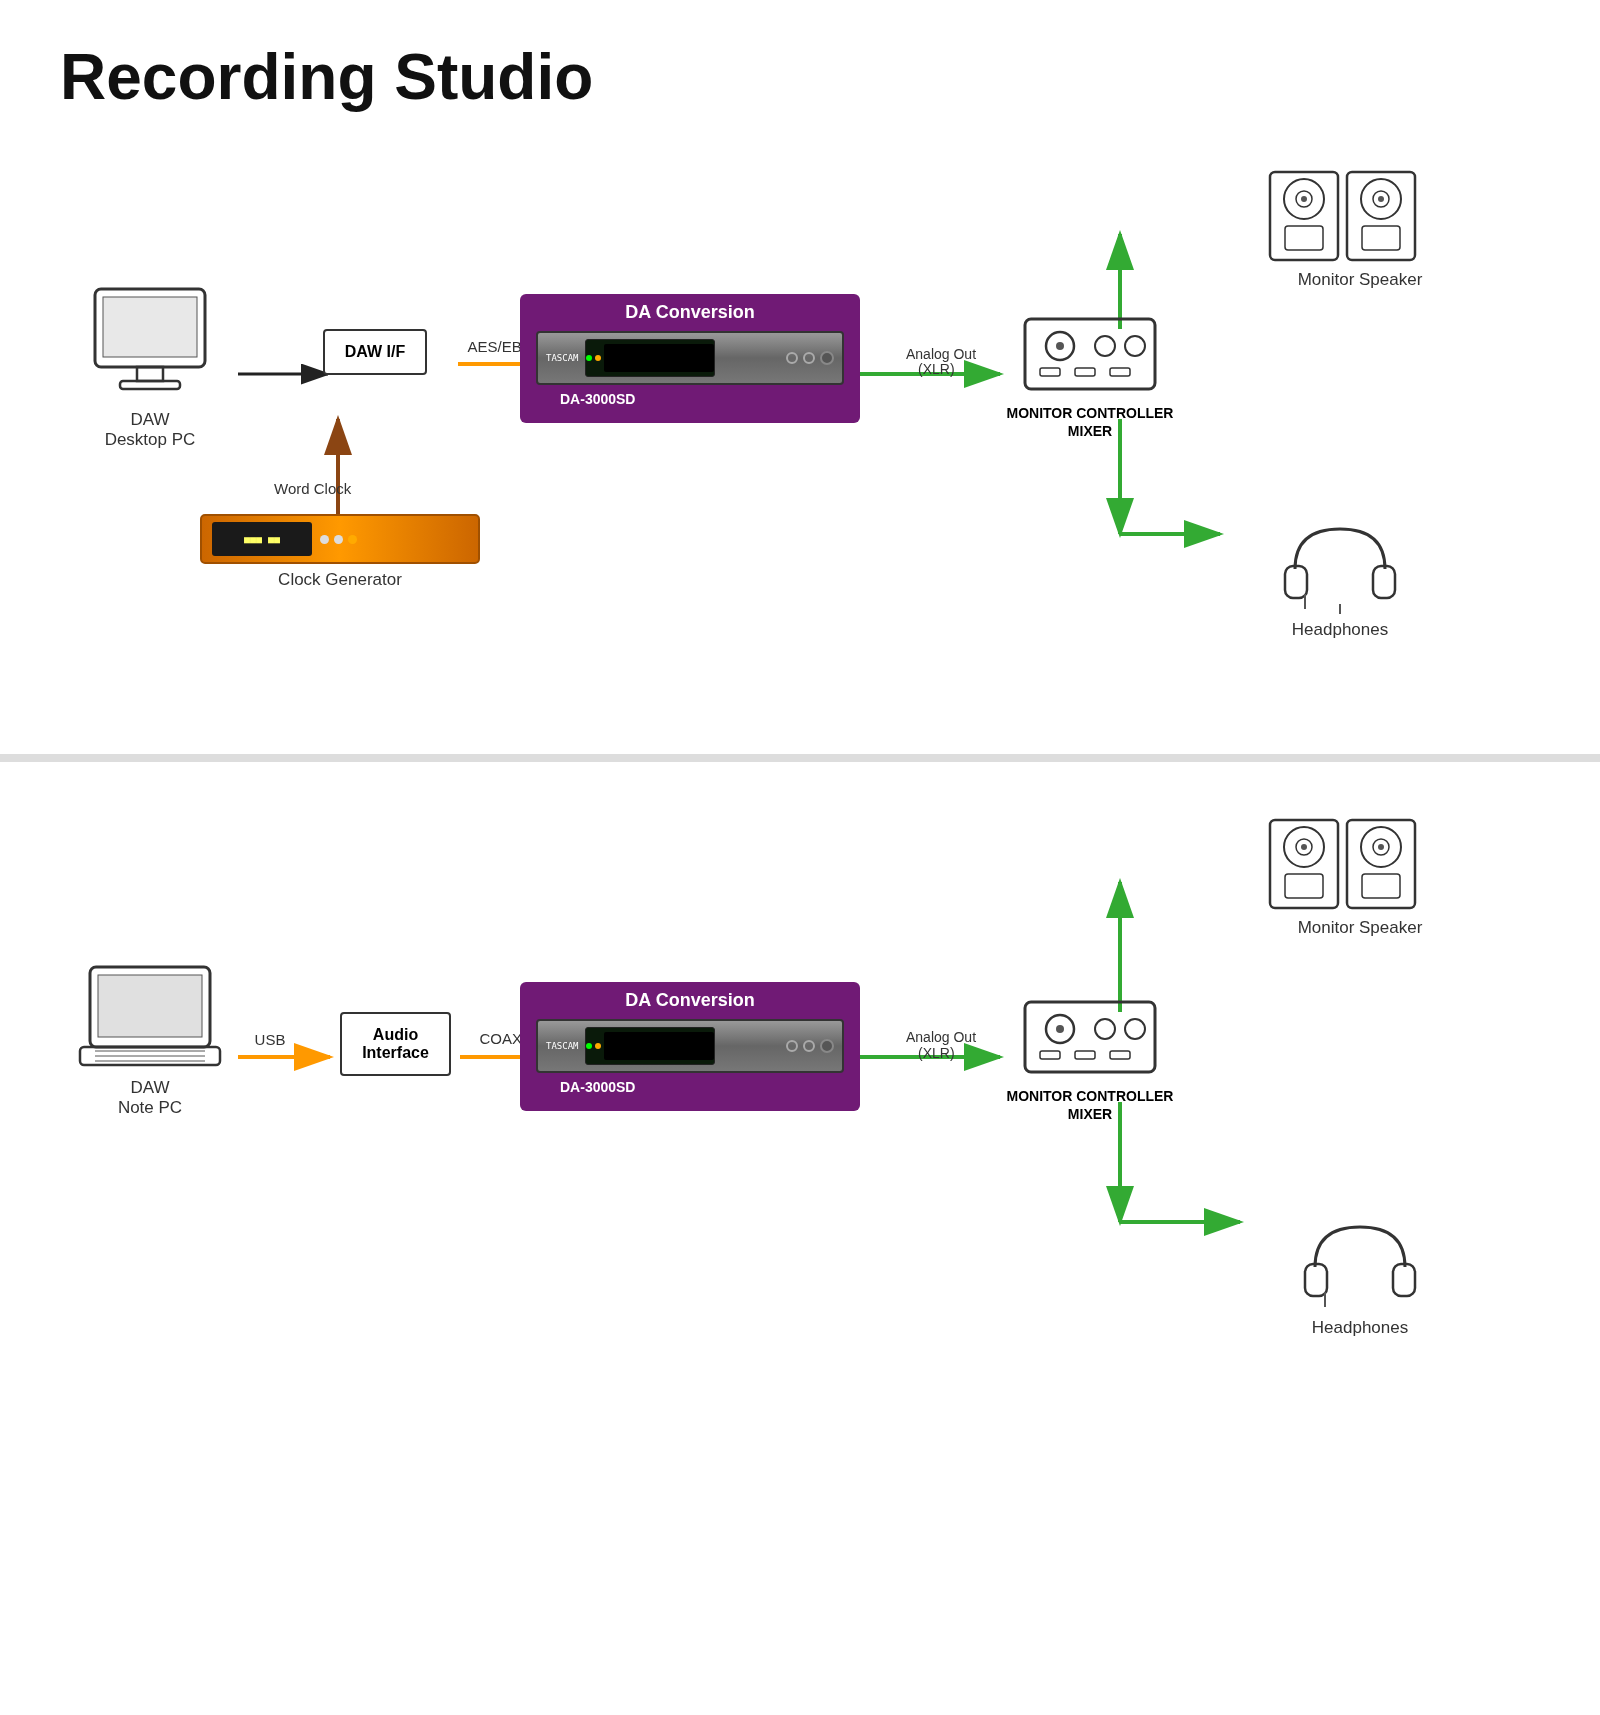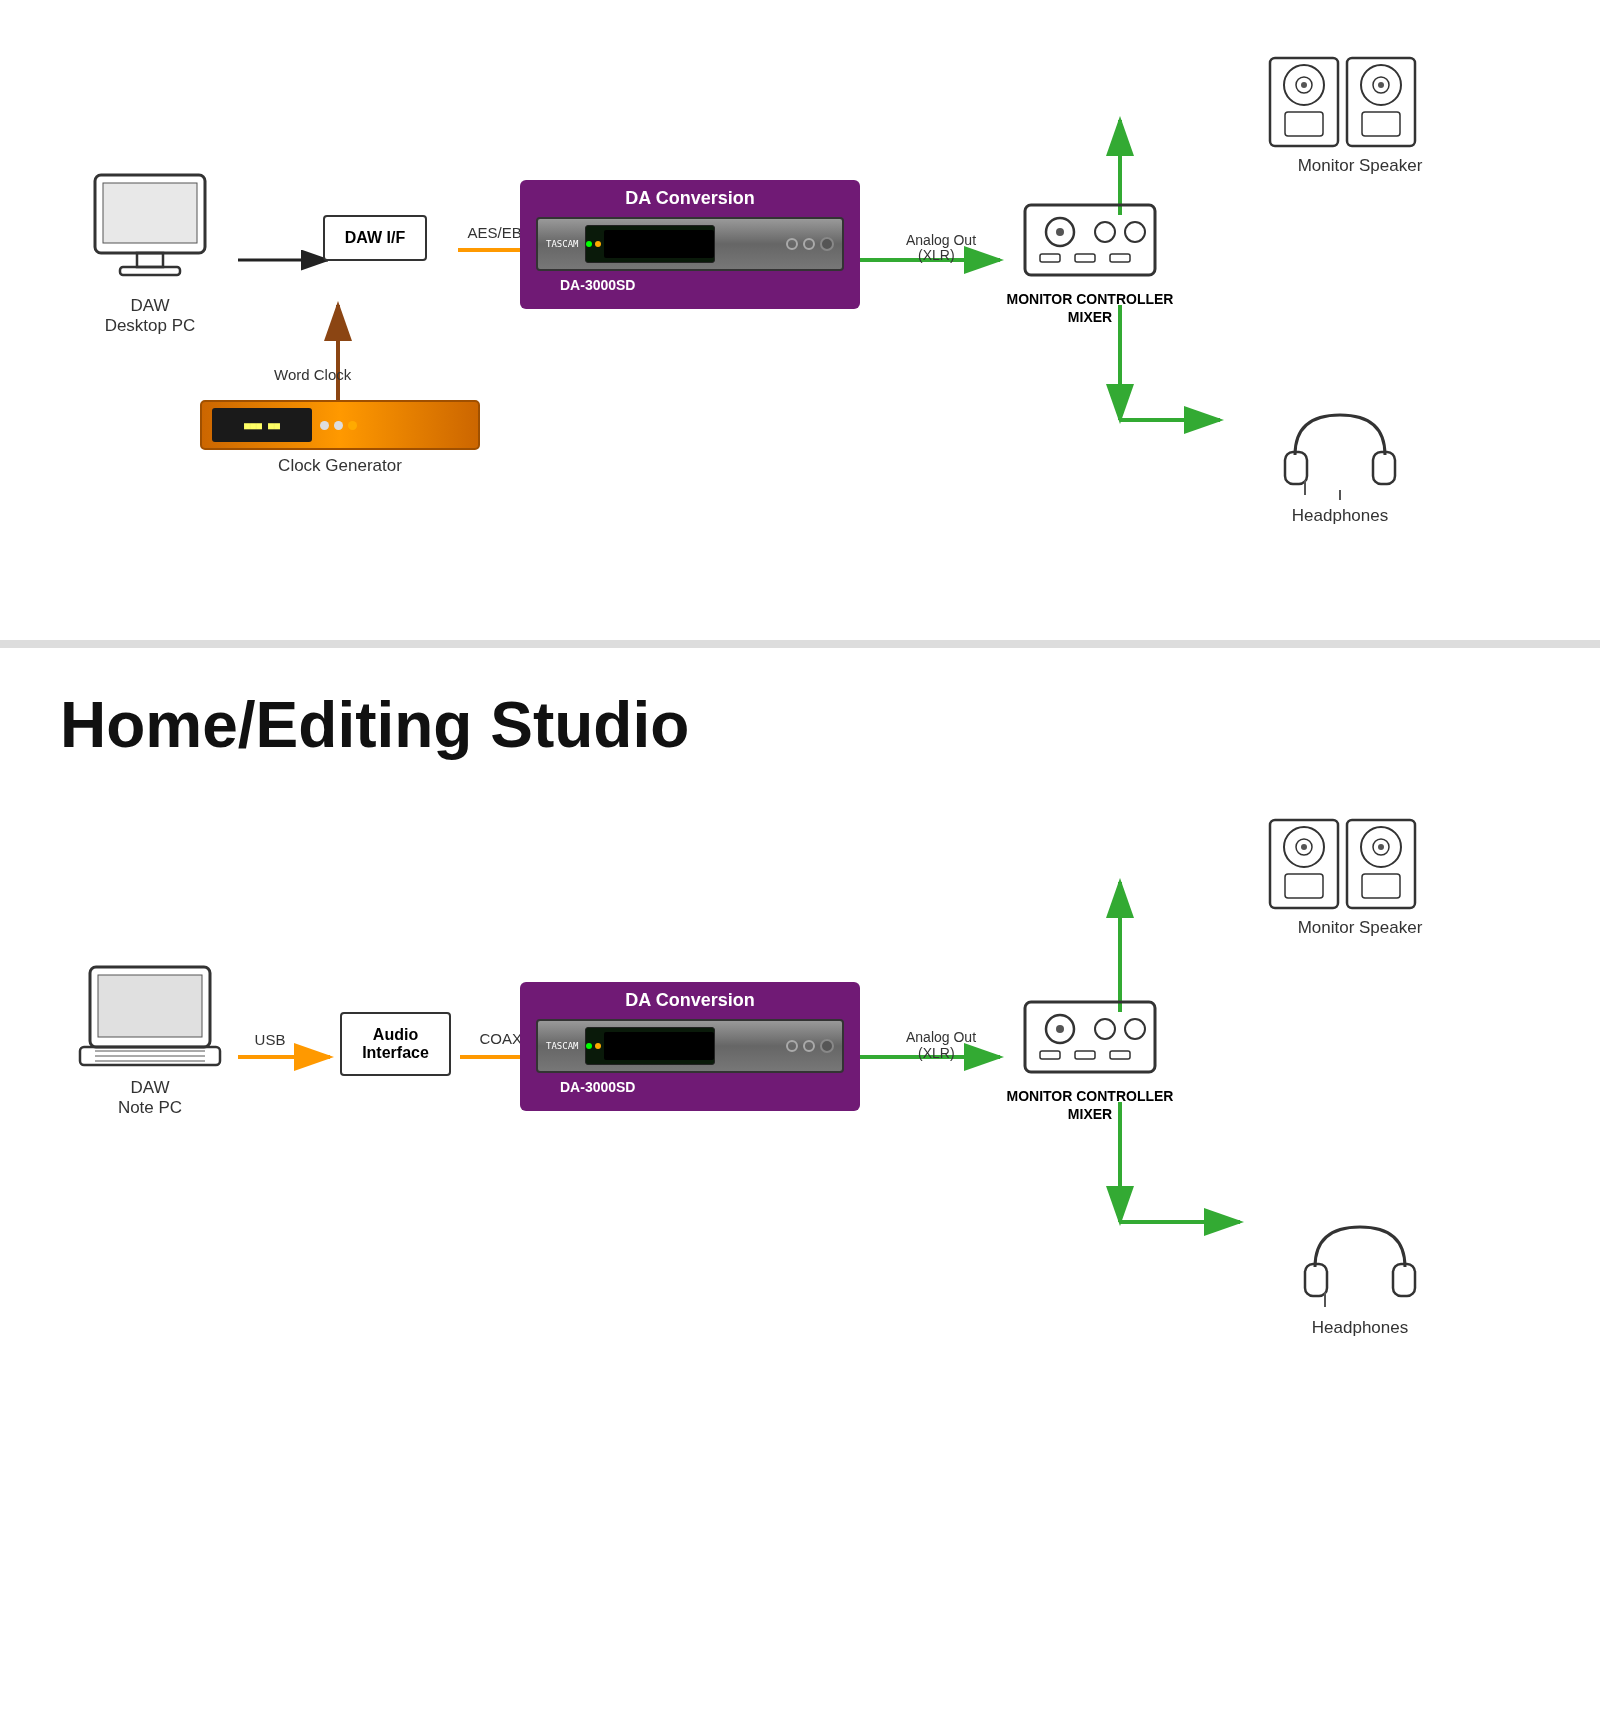--- a/index.html
+++ b/index.html
@@ -90,20 +90,21 @@
       font-size: 16px;
       font-weight: bold;
       text-align: center;
       border-radius: 4px;
     }
   </style>
 </head>
 <body>
 
 <div class="section">
+  <h1 class="section-title">Recording Studio</h1>
 
   <div class="diagram-area">
 
     <svg class="arrow-container" style="position:absolute;top:0;left:0;width:100%;height:100%;" viewBox="0 0 1480 560" preserveAspectRatio="none">
 
       <defs>
         <marker id="arrowBlack" markerWidth="10" markerHeight="7" refX="9" refY="3.5" orient="auto">
           <polygon points="0 0, 10 3.5, 0 7" fill="#222"></polygon>
         </marker>
         <marker id="arrowOrange" markerWidth="10" markerHeight="7" refX="9" refY="3.5" orient="auto">
@@ -236,21 +237,20 @@
       </svg>
       <div class="component-label">Headphones</div>
     </div>
 
   </div>
 </div>
 
 <div class="divider"></div>
 
 <div class="section">
-  <h1 class="section-title">Home/Editing Studio</h1>
 
   <div class="diagram-area">
 
     <svg class="arrow-container" style="position:absolute;top:0;left:0;width:100%;height:100%;" viewBox="0 0 1480 560" preserveAspectRatio="none">
       <defs>
         <marker id="arrowBlack2" markerWidth="10" markerHeight="7" refX="9" refY="3.5" orient="auto">
           <polygon points="0 0, 10 3.5, 0 7" fill="#222"></polygon>
         </marker>
         <marker id="arrowOrange2" markerWidth="10" markerHeight="7" refX="9" refY="3.5" orient="auto">
           <polygon points="0 0, 10 3.5, 0 7" fill="#f90"></polygon>

